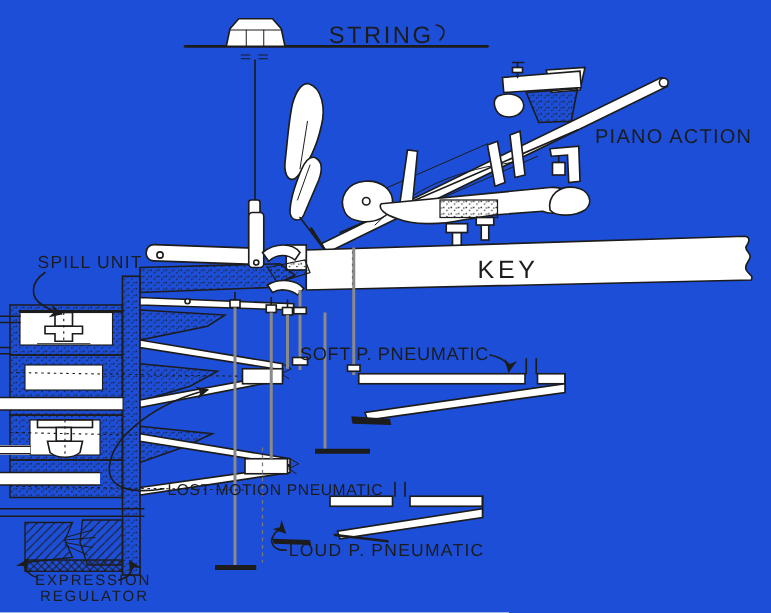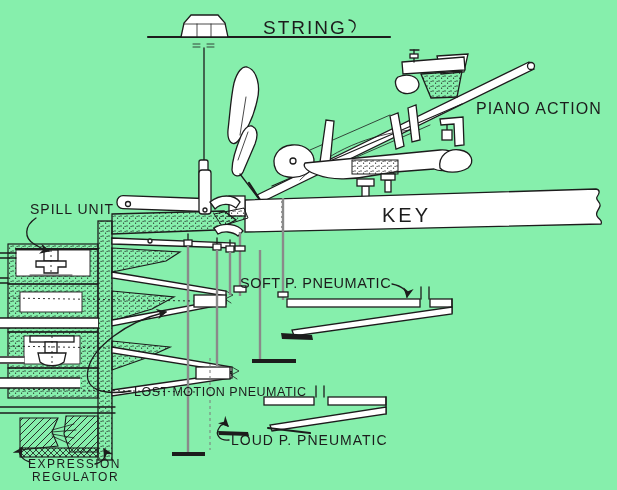--- a/index.html
+++ b/index.html
@@ -1,16 +1,16 @@
 <!DOCTYPE html>
 <html><head>
 <meta charset="utf-8">
 <style>
   html,body{margin:0;padding:0;background:#ffffff;}
-  .page{width:617px;height:490px;position:relative;background:#86efac;overflow:hidden;}
+  .page{width:617px;height:490px;position:relative;background:#1d4ed8;overflow:hidden;}
   .w   { fill:#ffffff; stroke:#1c1c1c; stroke-width:1.3; }
   .ln  { stroke:#1c1c1c; stroke-width:1.3; fill:none; stroke-linecap:round; }
   .thk { stroke-width:2.2; }
   .thn { stroke-width:0.8; }
   .blk { fill:#1c1c1c; stroke:none; }
   .rod { stroke:#8a8a8a; stroke-width:2.4; fill:none; }
   .dash{ stroke:#1c1c1c; stroke-width:0.9; stroke-dasharray:2 3; fill:none; }
   .dashg{ stroke:#7a7a7a; stroke-width:1; stroke-dasharray:3 3; fill:none; }
   .lbl { font-family:"Liberation Sans", sans-serif; fill:#1c1c1c; }
   .fs19{ font-size:19px; letter-spacing:2px; }

